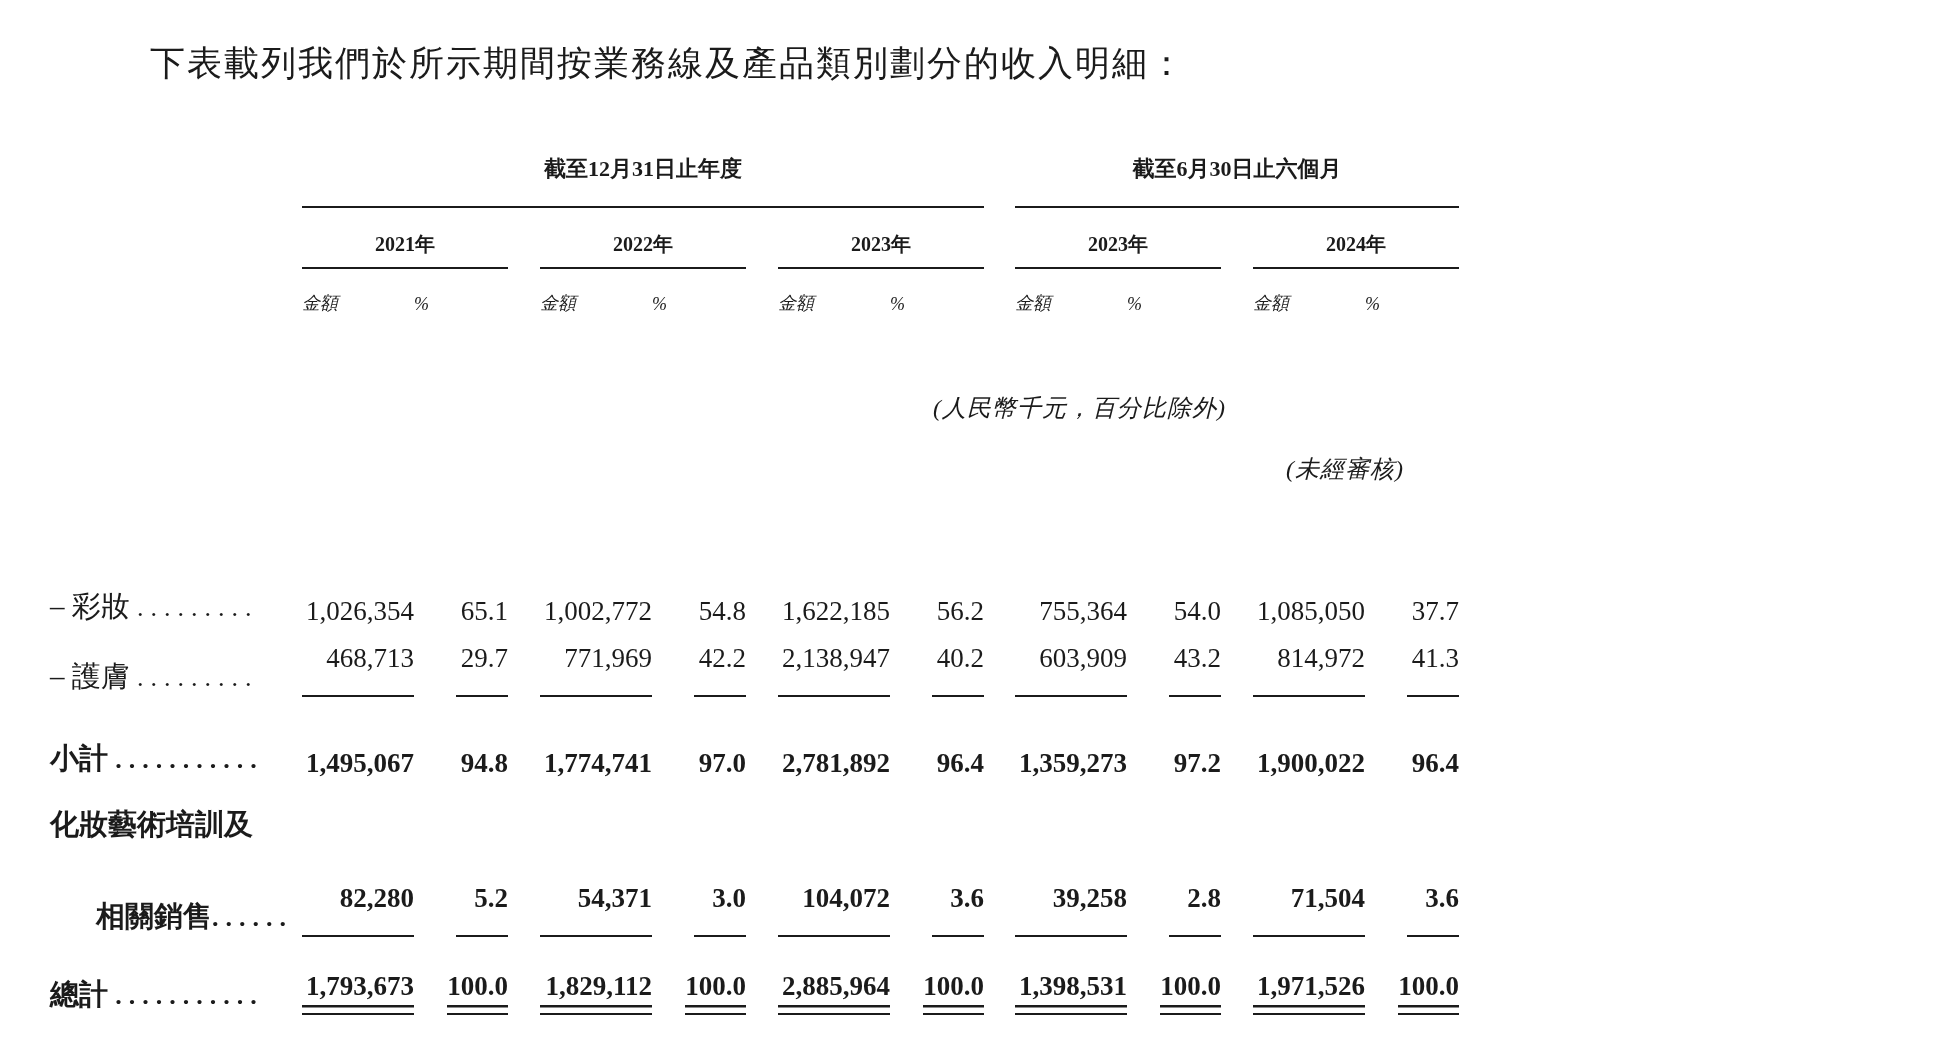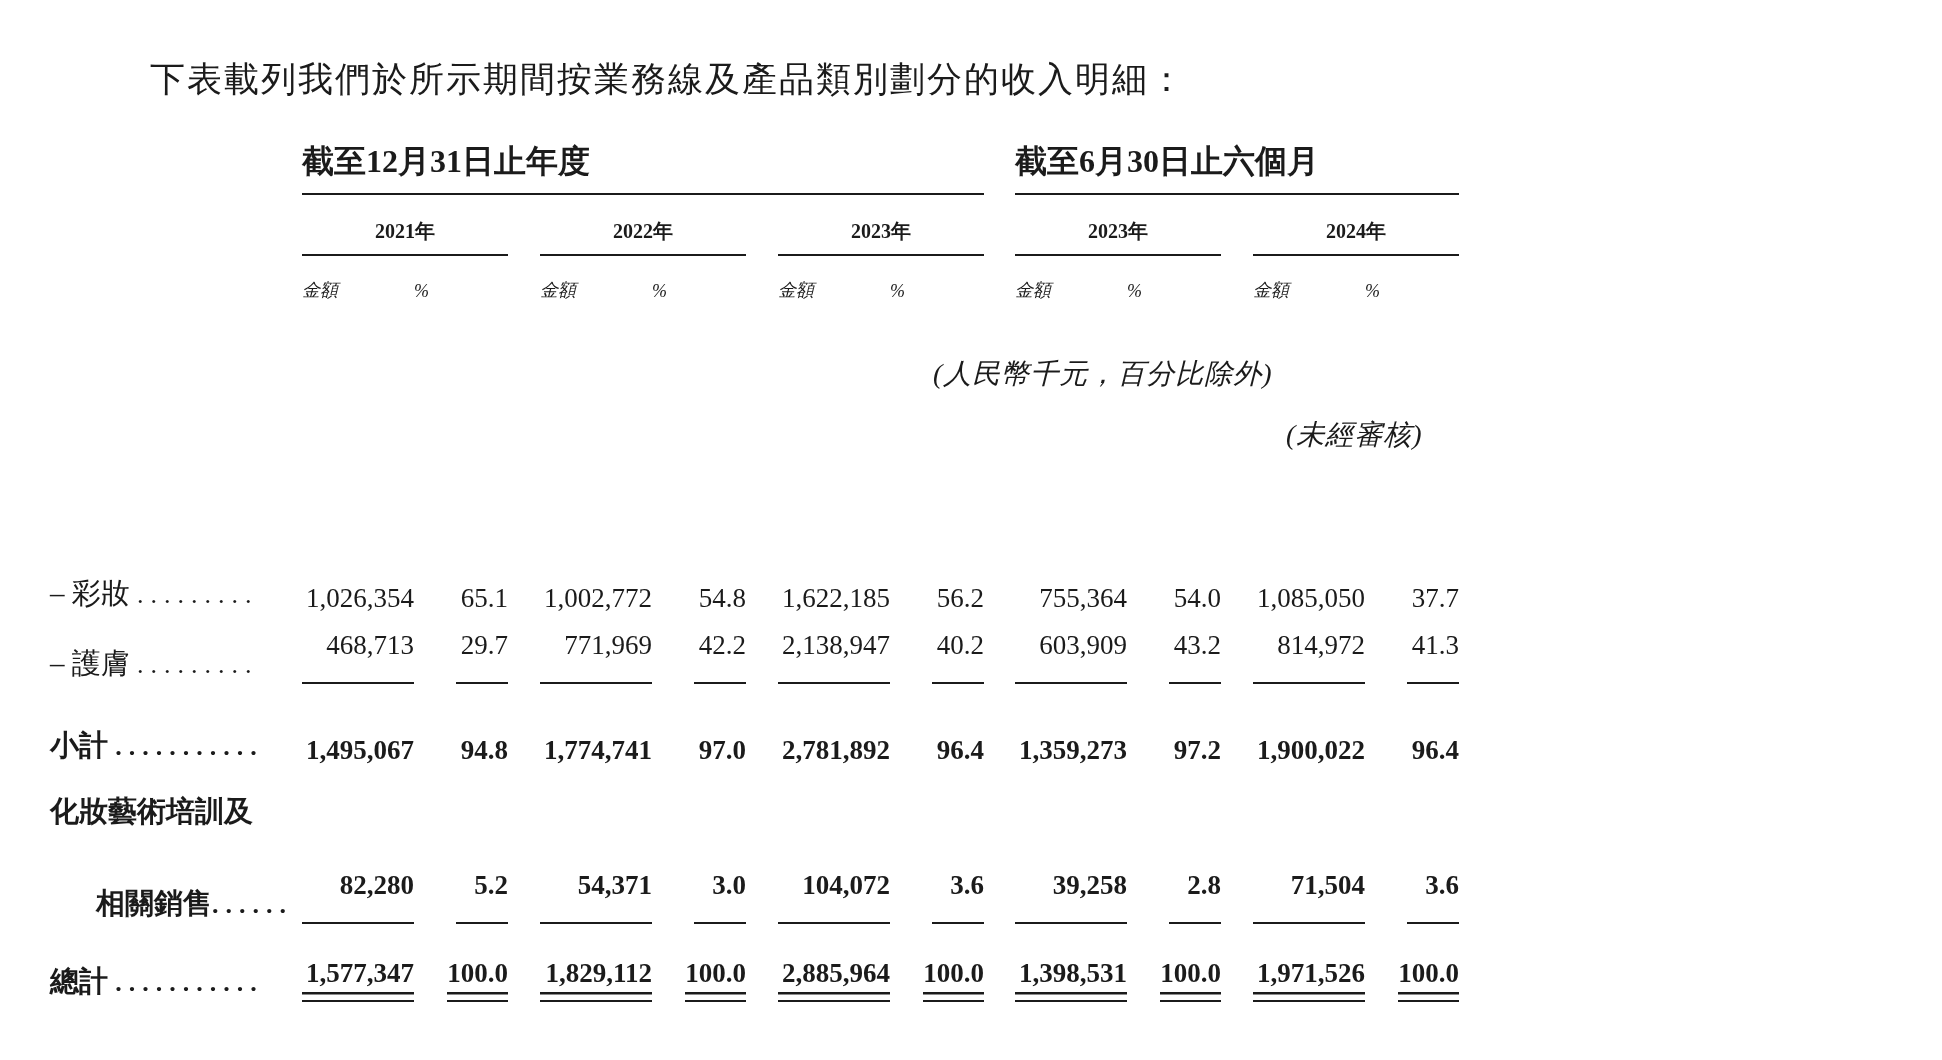--- a/index.html
+++ b/index.html
@@ -2,36 +2,36 @@
 <html><head>
 <meta charset="utf-8">
 <style>
   html,body { margin:0; padding:0; background:#ffffff; }
   .page {
     position:relative; width:1942px; height:1060px; background:#ffffff;
     color:#1b1b1b; font-family:"Liberation Serif","DejaVu Serif",serif;
     overflow:hidden;
   }
   .title {
-    position:absolute; left:150px; top:56px;
+    position:absolute; left:150px; top:40px;
     font-size:35px; letter-spacing:2px; white-space:nowrap;
   }
   table.rev {
     position:absolute; left:50px; top:138px;
     border-collapse:collapse; table-layout:fixed;
   }
   td { padding:0; vertical-align:bottom; font-size:27px; white-space:nowrap; overflow:visible; }
   
   col.c-lbl { width:252px; }
   col.c-amt { width:112px; }
   col.c-pct { width:94px; }
   col.c-gap { width:32px; }
   col.c-gap2 { width:31px; }
   
-  .grp  { text-align:left; font-weight:bold; font-size:32px; padding-bottom:9px; }
+  .grp  { text-align:center; font-weight:bold; font-size:22px; padding-bottom:22px; }
   .year { text-align:center; font-weight:bold; font-size:20px; padding-bottom:9px; }
   .sub  { text-align:left; font-style:italic; font-size:18px; padding-bottom:6px; }
   .rule { border-bottom:2.5px solid #1b1b1b; }
   
   tr.r-grp   td { height:46px; }
   tr.r-year  td { height:50px; }
   tr.r-sub   td { height:46px; }
   tr.r-space td { height:242px; }
   tr.r-sec   td { height:46px; }
   tr.r-c1    td { height:64px; }
@@ -54,21 +54,21 @@
   .wP { min-width:52px; }
   .ul { border-bottom:2.5px solid #1b1b1b; padding-bottom:21px; }
   .uu {
     padding-bottom:13px;
     background-image:linear-gradient(#1b1b1b,#1b1b1b),linear-gradient(#1b1b1b,#1b1b1b);
     background-repeat:no-repeat;
     background-size:100% 2.5px,100% 2.5px;
     background-position:left calc(100% - 8px), left 100%;
   }
   
-  .note { position:absolute; font-style:italic; font-size:28px; letter-spacing:1px; white-space:nowrap; }
+  .note { position:absolute; font-style:italic; font-size:24px; letter-spacing:1px; white-space:nowrap;margin-top:37px; }
   .note1 { left:933px; top:355px; }
   .note2 { left:1286px; top:416px; }
 </style>
 </head>
 <body>
 
 <div class="page">
 
   <div class="title">下表載列我們於所示期間按業務線及產品類別劃分的收入明細：</div>
 
@@ -209,21 +209,21 @@
       <td></td>
       <td class="amt bold"><span class="u wA ul">39,258</span></td>
       <td class="pct bold"><span class="u wP ul">2.8</span></td>
       <td></td>
       <td class="amt bold"><span class="u wA ul">71,504</span></td>
       <td class="pct bold"><span class="u wP ul">3.6</span></td>
     </tr>
 
     <tr class="r-tot">
       <td class="lbl bold"><span>總計</span> <span class="dots">...........</span></td>
-      <td class="amt bold"><span class="u wA uu">1,577,347</span></td>
+      <td class="amt bold"><span class="u wA uu">1,793,673</span></td>
       <td class="pct bold"><span class="u wP uu">100.0</span></td>
       <td></td>
       <td class="amt bold"><span class="u wA uu">1,829,112</span></td>
       <td class="pct bold"><span class="u wP uu">100.0</span></td>
       <td></td>
       <td class="amt bold"><span class="u wA uu">2,885,964</span></td>
       <td class="pct bold"><span class="u wP uu">100.0</span></td>
       <td></td>
       <td class="amt bold"><span class="u wA uu">1,398,531</span></td>
       <td class="pct bold"><span class="u wP uu">100.0</span></td>

